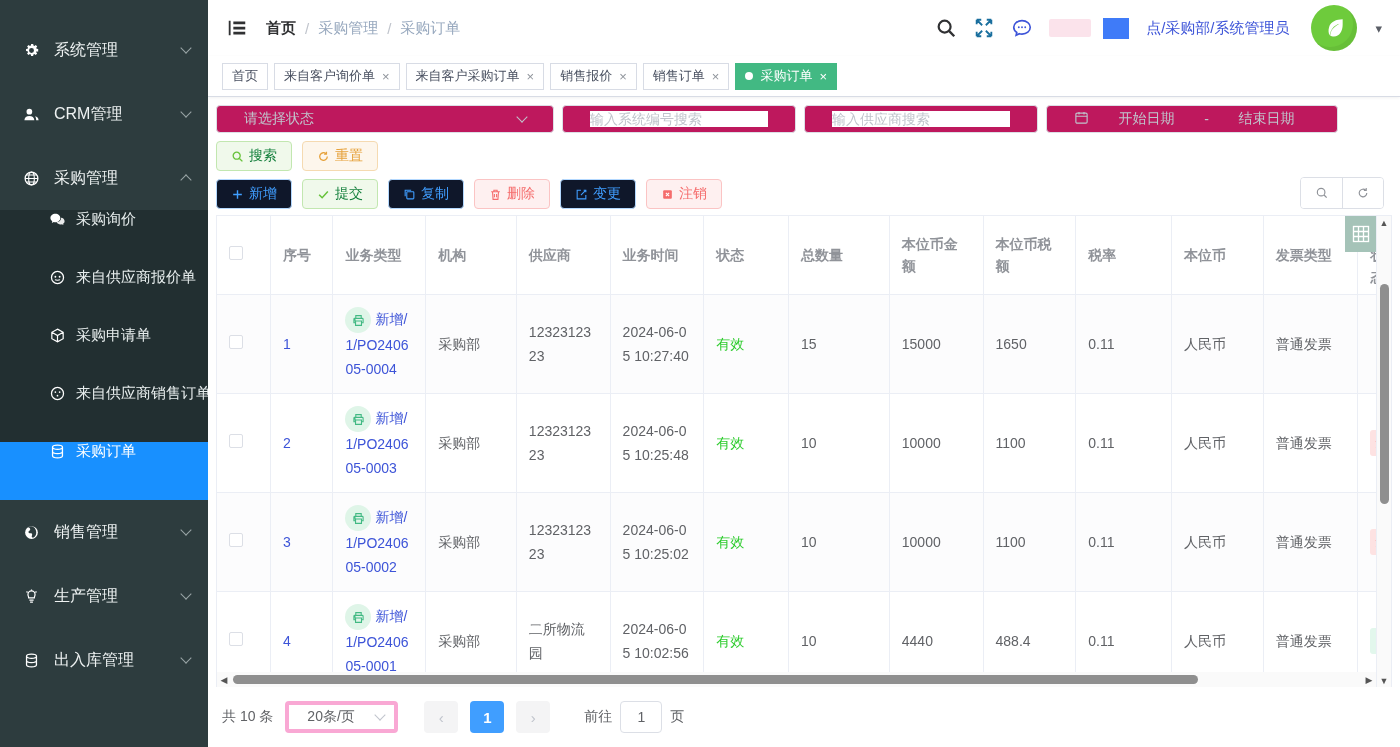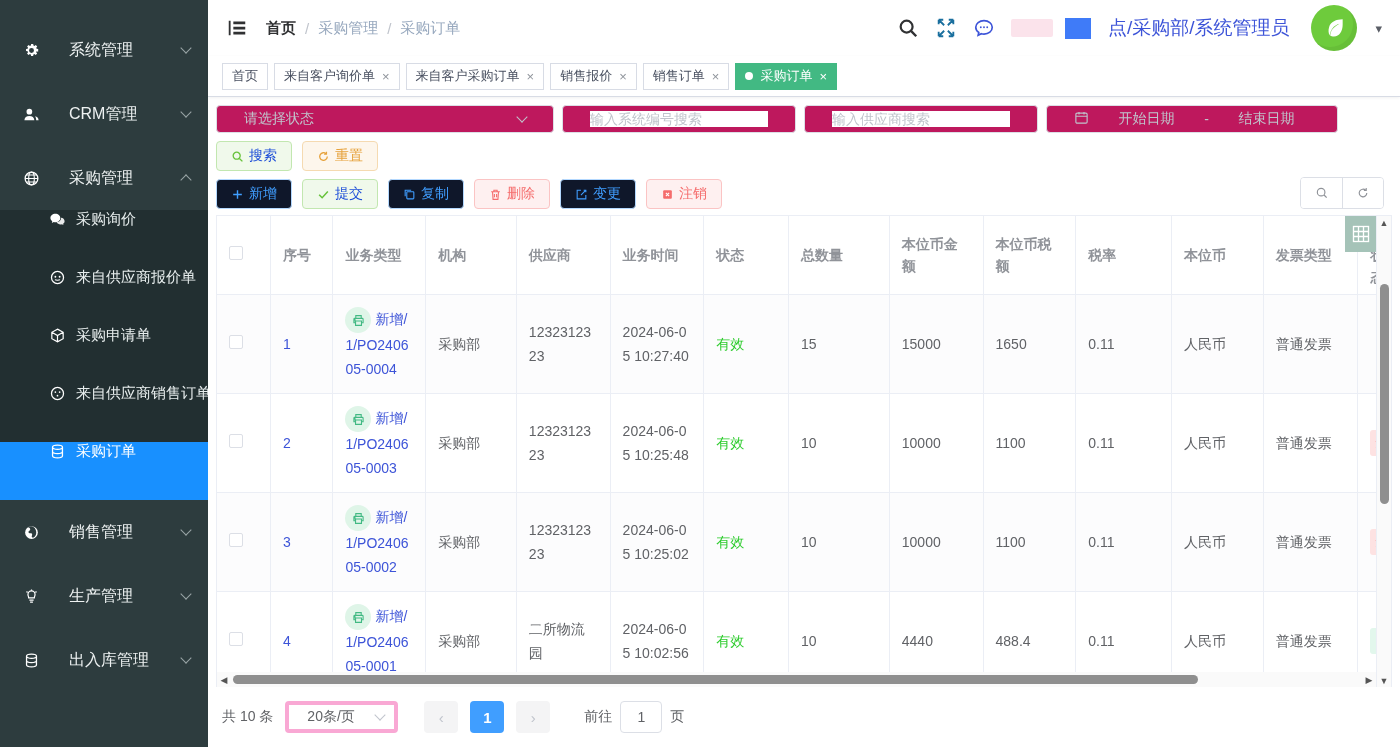--- a/index.html
+++ b/index.html
@@ -5,41 +5,41 @@
   * { margin:0; padding:0; box-sizing:border-box; }
   html,body { width:1400px; height:747px; overflow:hidden;
     font-family:"Liberation Sans","DejaVu Sans",sans-serif; font-size:14px; color:#606266; background:#fff; }
   .app { display:flex; width:1400px; height:747px; }
 
   
   .sidebar { width:208px; height:747px; background:#2d3c3e; flex-shrink:0; overflow:hidden; padding-top:18px; }
   .s-item { height:64px; display:flex; align-items:center; padding:0 18px 0 22px; color:#eef2f2; cursor:pointer; font-size:16px; }
   .s-ico { width:18px; height:18px; margin-right:14px; display:inline-flex; align-items:center; justify-content:center; flex-shrink:0; }
   .s-ico svg { width:17px; height:17px; }
-  .s-label { flex:1; white-space:nowrap; overflow:hidden;margin-left:15px; }
+  .s-label { flex:1; white-space:nowrap; overflow:hidden; }
   .chev { width:8px; height:8px; border-right:1.6px solid #9aa5a6; border-bottom:1.6px solid #9aa5a6; transform:rotate(45deg); margin-top:-4px; flex-shrink:0; }
   .chev.up { transform:rotate(-135deg); margin-top:4px; }
   .submenu { background:#222f31; }
   .sub-item { height:58px; display:flex; align-items:flex-start; padding:0 10px 0 48px; color:#e8eeee; cursor:pointer; font-size:15px; white-space:nowrap; overflow:hidden; }
   .sub-item .s-ico { margin-right:10px; }
   .sub-item.active { background:#1890ff; color:#fff; }
 
   
   .main { flex:1; display:flex; flex-direction:column; background:#fff; min-width:0; }
   .navbar { height:56px; display:flex; align-items:center; padding:0 18px; background:#fff; flex-shrink:0; }
   .hamburger { width:22px; height:22px; margin-right:18px; cursor:pointer; display:flex; align-items:center; }
   .crumb { display:flex; align-items:center; gap:9px; font-size:15px; }
   .crumb .c-first { color:#303133; font-weight:bold; }
   .crumb .c-sep { color:#c0c4cc; }
   .crumb .c-dim { color:#97a8be; }
   .nav-right { margin-left:auto; display:flex; align-items:center; gap:16px; }
   .nav-ico { width:22px; height:22px; cursor:pointer; display:flex; align-items:center; justify-content:center; }
   .censor-pink { width:42px; height:18px; background:#fad7e2; opacity:.7; border-radius:2px; }
   .censor-blue { width:26px; height:21px; background:#3f7bf8; margin-left:-4px; }
-  .user-label { color:#3d54d8; font-size:19px; margin-left:1px; white-space:nowrap; }
+  .user-label { color:#3d54d8; font-size:15px; margin-left:1px; white-space:nowrap; }
   .avatar { width:46px; height:46px; border-radius:50%; background:#6ecb3c; display:flex; align-items:center; justify-content:center; margin-left:6px; flex-shrink:0; box-shadow:inset -4px -4px 0 rgba(0,0,0,.06); }
   .avatar svg { width:26px; height:26px; }
   .caret { color:#5a5e66; font-size:13px; margin-left:2px; cursor:pointer; }
 
   
   .tabbar { height:41px; border-bottom:1px solid #d8dce5; box-shadow:0 1px 3px rgba(0,0,0,.06); display:flex; align-items:center; padding:0 14px; gap:6px; flex-shrink:0; }
   .tag { height:27px; display:inline-flex; align-items:center; padding:0 9px; border:1px solid #d8dce5; background:#fff; color:#495060; font-size:13px; cursor:pointer; white-space:nowrap; }
   .tag .x { margin-left:7px; font-size:13px; color:#8f949b; }
   .tag.active { background:#42b983; border-color:#42b983; color:#fff; }
   .tag.active .dot { width:8px; height:8px; background:#fff; border-radius:50%; margin-right:7px; }
@@ -52,21 +52,21 @@
   .sel { width:338px; justify-content:space-between; cursor:pointer; }
   .sel .chev { border-color:#c0c4cc; }
   .inp { width:234px; }
   .inp input { border:none; outline:none; width:100%; font-size:14px; color:#606266; font-family:inherit; }
   .inp input::placeholder { color:#c0c4cc; }
   .daterange { width:292px; gap:14px; color:#c0c4cc; }
   .daterange .dr-txt { flex:1; text-align:center; }
   .btn-row { display:flex; gap:10px; margin-bottom:8px; }
   .btn { height:30px; display:inline-flex; align-items:center; gap:5px; padding:0 14px; border-radius:4px; font-size:14px; cursor:pointer; border:1px solid transparent; }
   .btn svg { width:13px; height:13px; }
-  .btn.green  { background:#f0f9eb; border-color:#c2e7b0; color:#1d4ed8; }
+  .btn.green  { background:#f0f9eb; border-color:#c2e7b0; color:#15803d; }
   .btn.orange { background:#fdf6ec; border-color:#f5dab1; color:#e6a23c; }
   .btn.blue   { background:#0f172a; border-color:#b3d8ff; color:#409eff; }
   .btn.red    { background:#fef0f0; border-color:#fbc4c4; color:#f56c6c; }
   .action-row { display:flex; gap:10px; margin-bottom:6px; position:relative; }
   .mini-group { position:absolute; right:8px; top:-2px; display:flex; border:1px solid #dcdfe6; border-radius:4px; overflow:hidden; }
   .mini-btn { width:41px; height:30px; background:#fff; display:flex; align-items:center; justify-content:center; cursor:pointer; }
   .mini-btn + .mini-btn { border-left:1px solid #dcdfe6; }
   .mini-btn svg { width:14px; height:14px; }
 
   

